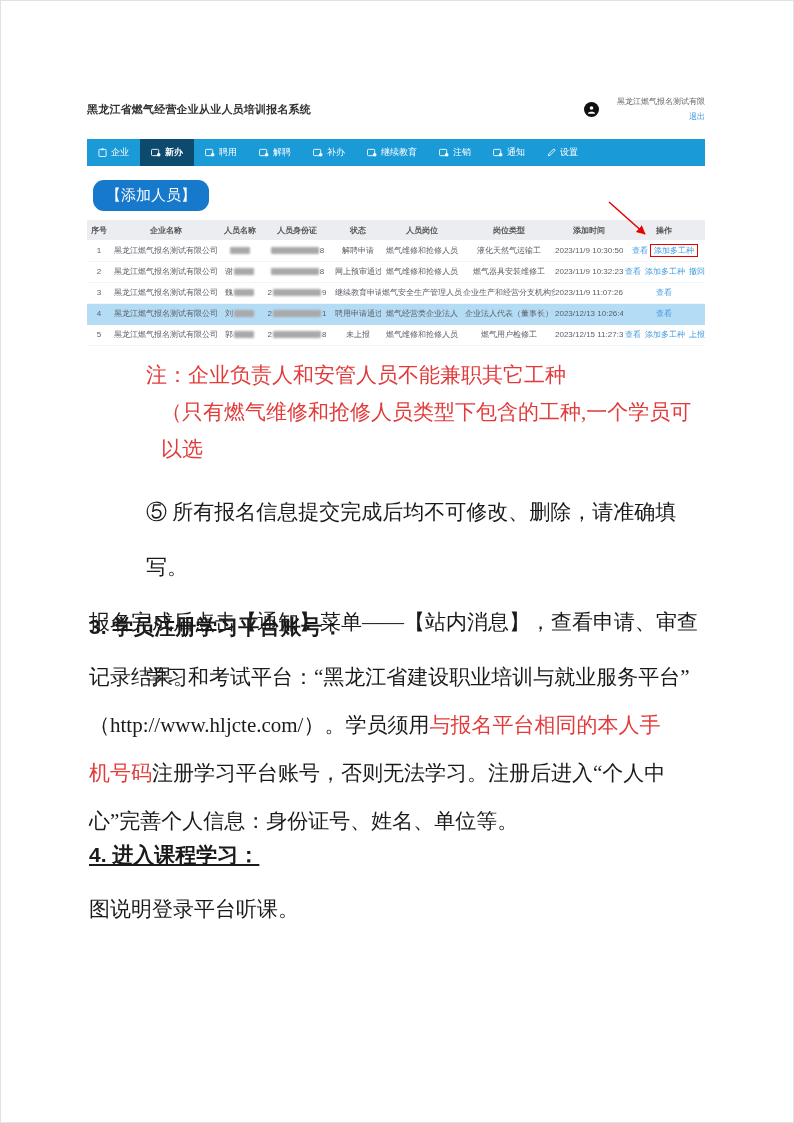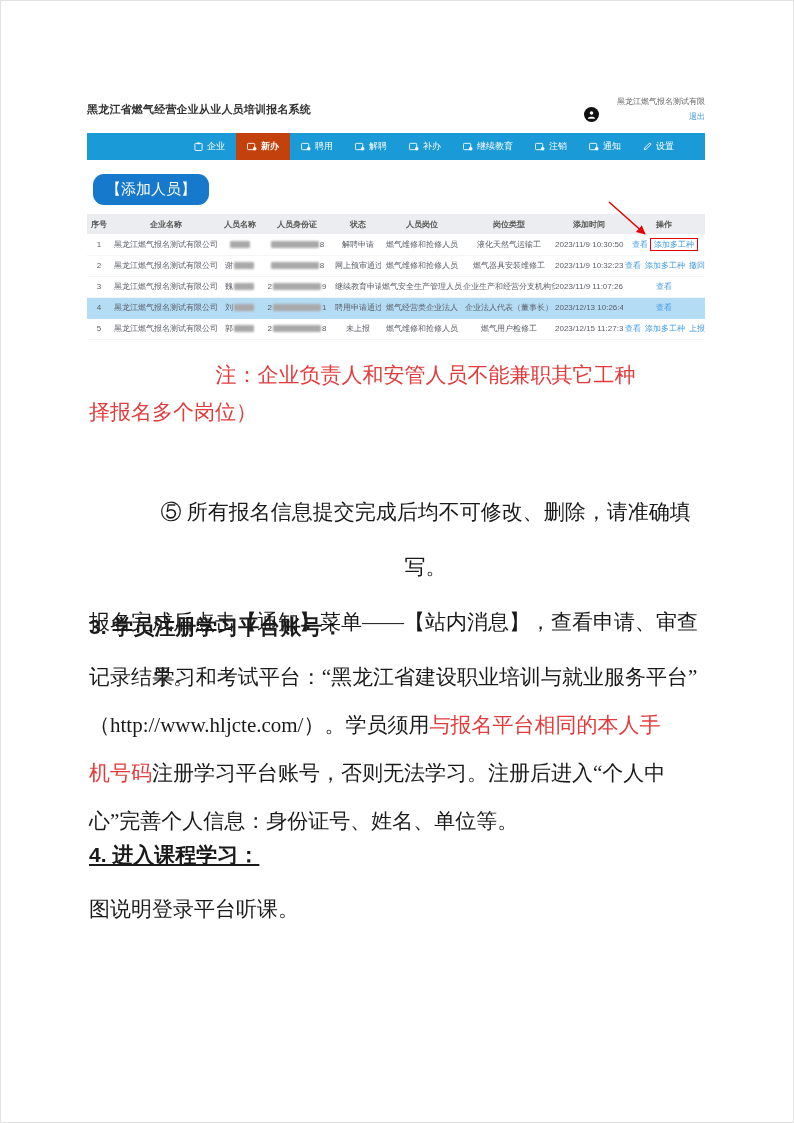--- a/index.html
+++ b/index.html
@@ -7,28 +7,28 @@
   .page {
     position:relative; width:794px; height:1123px; margin:0 auto;
     background:#fff; border:1px solid #e2e2e2; overflow:hidden;
     font-family:"Liberation Sans", sans-serif;
   }
 
   
   .shot { position:absolute; left:86px; top:93px; width:618px; }
   .shot-header { display:flex; justify-content:space-between; align-items:flex-start; height:32px; }
   .shot-title { font-size:11px; font-weight:bold; color:#333; padding-top:8px; letter-spacing:0.2px; }
-  .account { display:flex; gap:18px; align-items:flex-end; padding-top:2px; }
+  .account { display:flex; gap:18px; align-items:center; padding-top:2px; }
   .avatar { width:15px; height:15px; border-radius:50%; background:#101010; display:flex; align-items:center; justify-content:center; flex:0 0 auto; }
   .acct-name { font-size:8px; color:#666; }
   .logout { font-size:8px; color:#4a9ae0; text-align:right; margin-top:4px; cursor:pointer; }
 
-  .navbar { margin-top:7px; background:#1b9ad8; height:27px; display:flex; align-items:stretch; padding-left:96px; }
+  .navbar { margin-top:13px; background:#1b9ad8; height:27px; display:flex; align-items:stretch; }
   .nav-item { display:flex; align-items:center; gap:4px; padding:0 11px; color:#fff; font-size:9px; cursor:pointer; white-space:nowrap; }
-  .nav-item.active { background:#c2410c; font-weight:bold; }
+  .nav-item.active { background:#0c4a6e; font-weight:bold; }
   .nav-ic { display:flex; align-items:center; }
 
   .add-btn { margin:14px 0 0 6px; background:#1679cb; color:#fff; border:none; border-radius:11px;
              font-size:15px; padding:6px 13px; cursor:pointer; font-family:inherit; }
 
   .tbl { width:100%; border-collapse:collapse; font-size:8px; color:#5a5e66; margin-top:9px; table-layout:fixed; }
   .tbl th { background:#ebedf0; color:#555; font-weight:bold; height:20px; text-align:center; overflow:hidden; white-space:nowrap; }
   .tbl td { height:21px; text-align:center; overflow:hidden; white-space:nowrap; border-bottom:1px solid #f4f5f7; }
   .tbl tr.hl td { background:#b5dcf5; border-bottom-color:#b5dcf5; }
   .c-no{width:24px}.c-company{width:110px}.c-name{width:38px}.c-id{width:76px}.c-status{width:46px}
@@ -36,21 +36,21 @@
   .link { color:#3f9ae0; margin:0 2px; cursor:pointer; text-decoration:none; }
   .red-box { border:1px solid #e60000; padding:0 1px; display:inline-block; }
   .blur-block { display:inline-block; background:#a9a9a9; border-radius:1px; filter:blur(1.3px); height:7px; vertical-align:middle; margin:0 1px; }
   .name-blur { width:20px; } .id-blur { width:48px; }
   .anno-arrow { position:absolute; left:500px; top:96px; pointer-events:none; }
 
   
   .doc { position:absolute; left:88px; width:616px; color:#1a1a1a; font-family:"Liberation Serif", serif; }
   .note-p  { top:356px; color:#e23b3b; font-size:21px; }
   .note-p .line { line-height:37px; }
-  .ind-57 { padding-left:57px;text-align:center; } .ind-72 { padding-left:72px; }
+  .ind-57 { padding-left:57px; } .ind-72 { padding-left:72px; }
   .p5 { top:484px; font-size:21px; }
   .p5 .line { line-height:55px; }
   .h-doc { font-size:21px; font-weight:bold; font-family:"Liberation Sans", sans-serif; }
   .h3 { top:612px; } .h4 { top:840px;text-decoration:underline; }
   .p3 { top:652px; font-size:21px; }
   .p3 .line { line-height:48px; }
   .p4 { top:882px; font-size:21px; }
   .p4 .line { line-height:52px; }
   .red-inline { color:#e23b3b; }
 </style>
@@ -250,21 +250,21 @@
         <marker id="ah" markerWidth="7" markerHeight="7" refX="5.5" refY="3" orient="auto">
           <path d="M0,0 L6,3 L0,6 z" fill="#e60000"></path>
         </marker>
       </defs>
       <line x1="22" y1="12" x2="58" y2="44" stroke="#e60000" stroke-width="1.5" marker-end="url(#ah)"></line>
     </svg>
   </div>
 
   <div class="doc note-p">
     <div class="line ind-57">注：企业负责人和安管人员不能兼职其它工种</div>
-    <div class="line">择报名多个岗位）</div>
+    <div class="line ind-72">（只有燃气维修和抢修人员类型下包含的工种,一个学员可以选</div>
   </div>
 
   <div class="doc p5">
     <div class="line ind-57">⑤ 所有报名信息提交完成后均不可修改、删除，请准确填写。</div>
     <div class="line">报名完成后点击【通知】菜单——【站内消息】，查看申请、审查</div>
     <div class="line">记录结果。</div>
   </div>
 
   <div class="doc h-doc h3">3. 学员注册学习平台账号：</div>
   <div class="doc p3">

